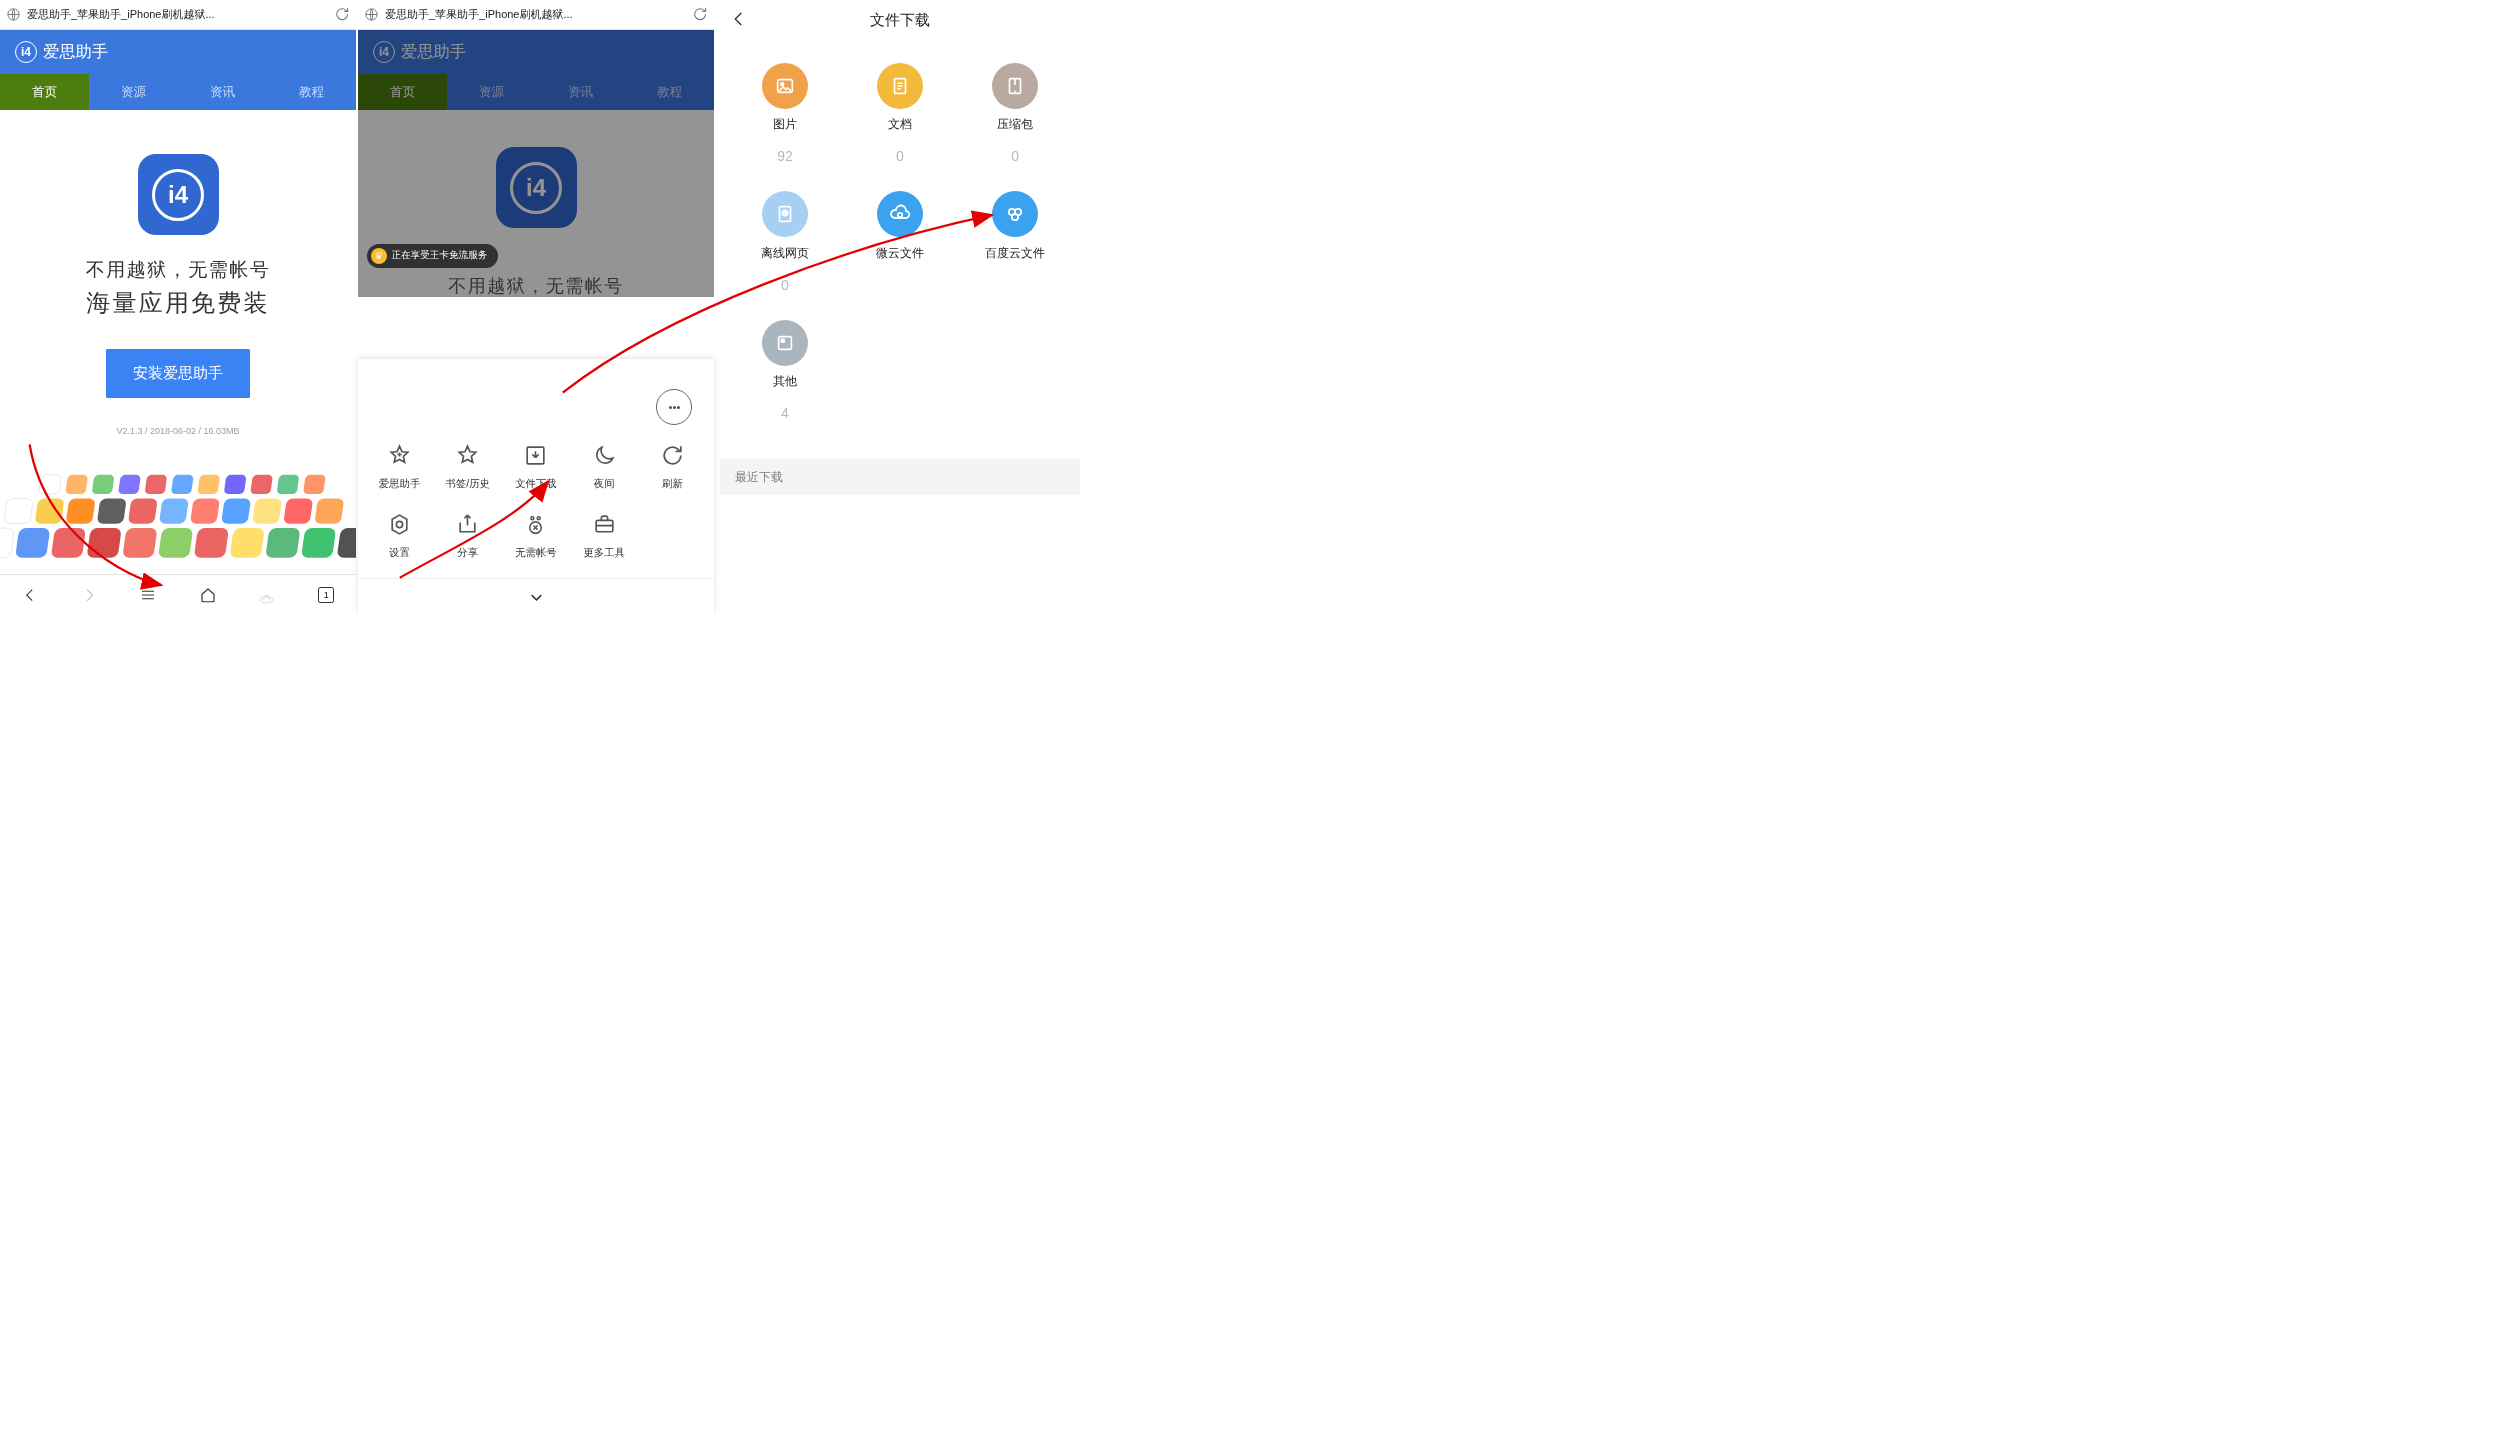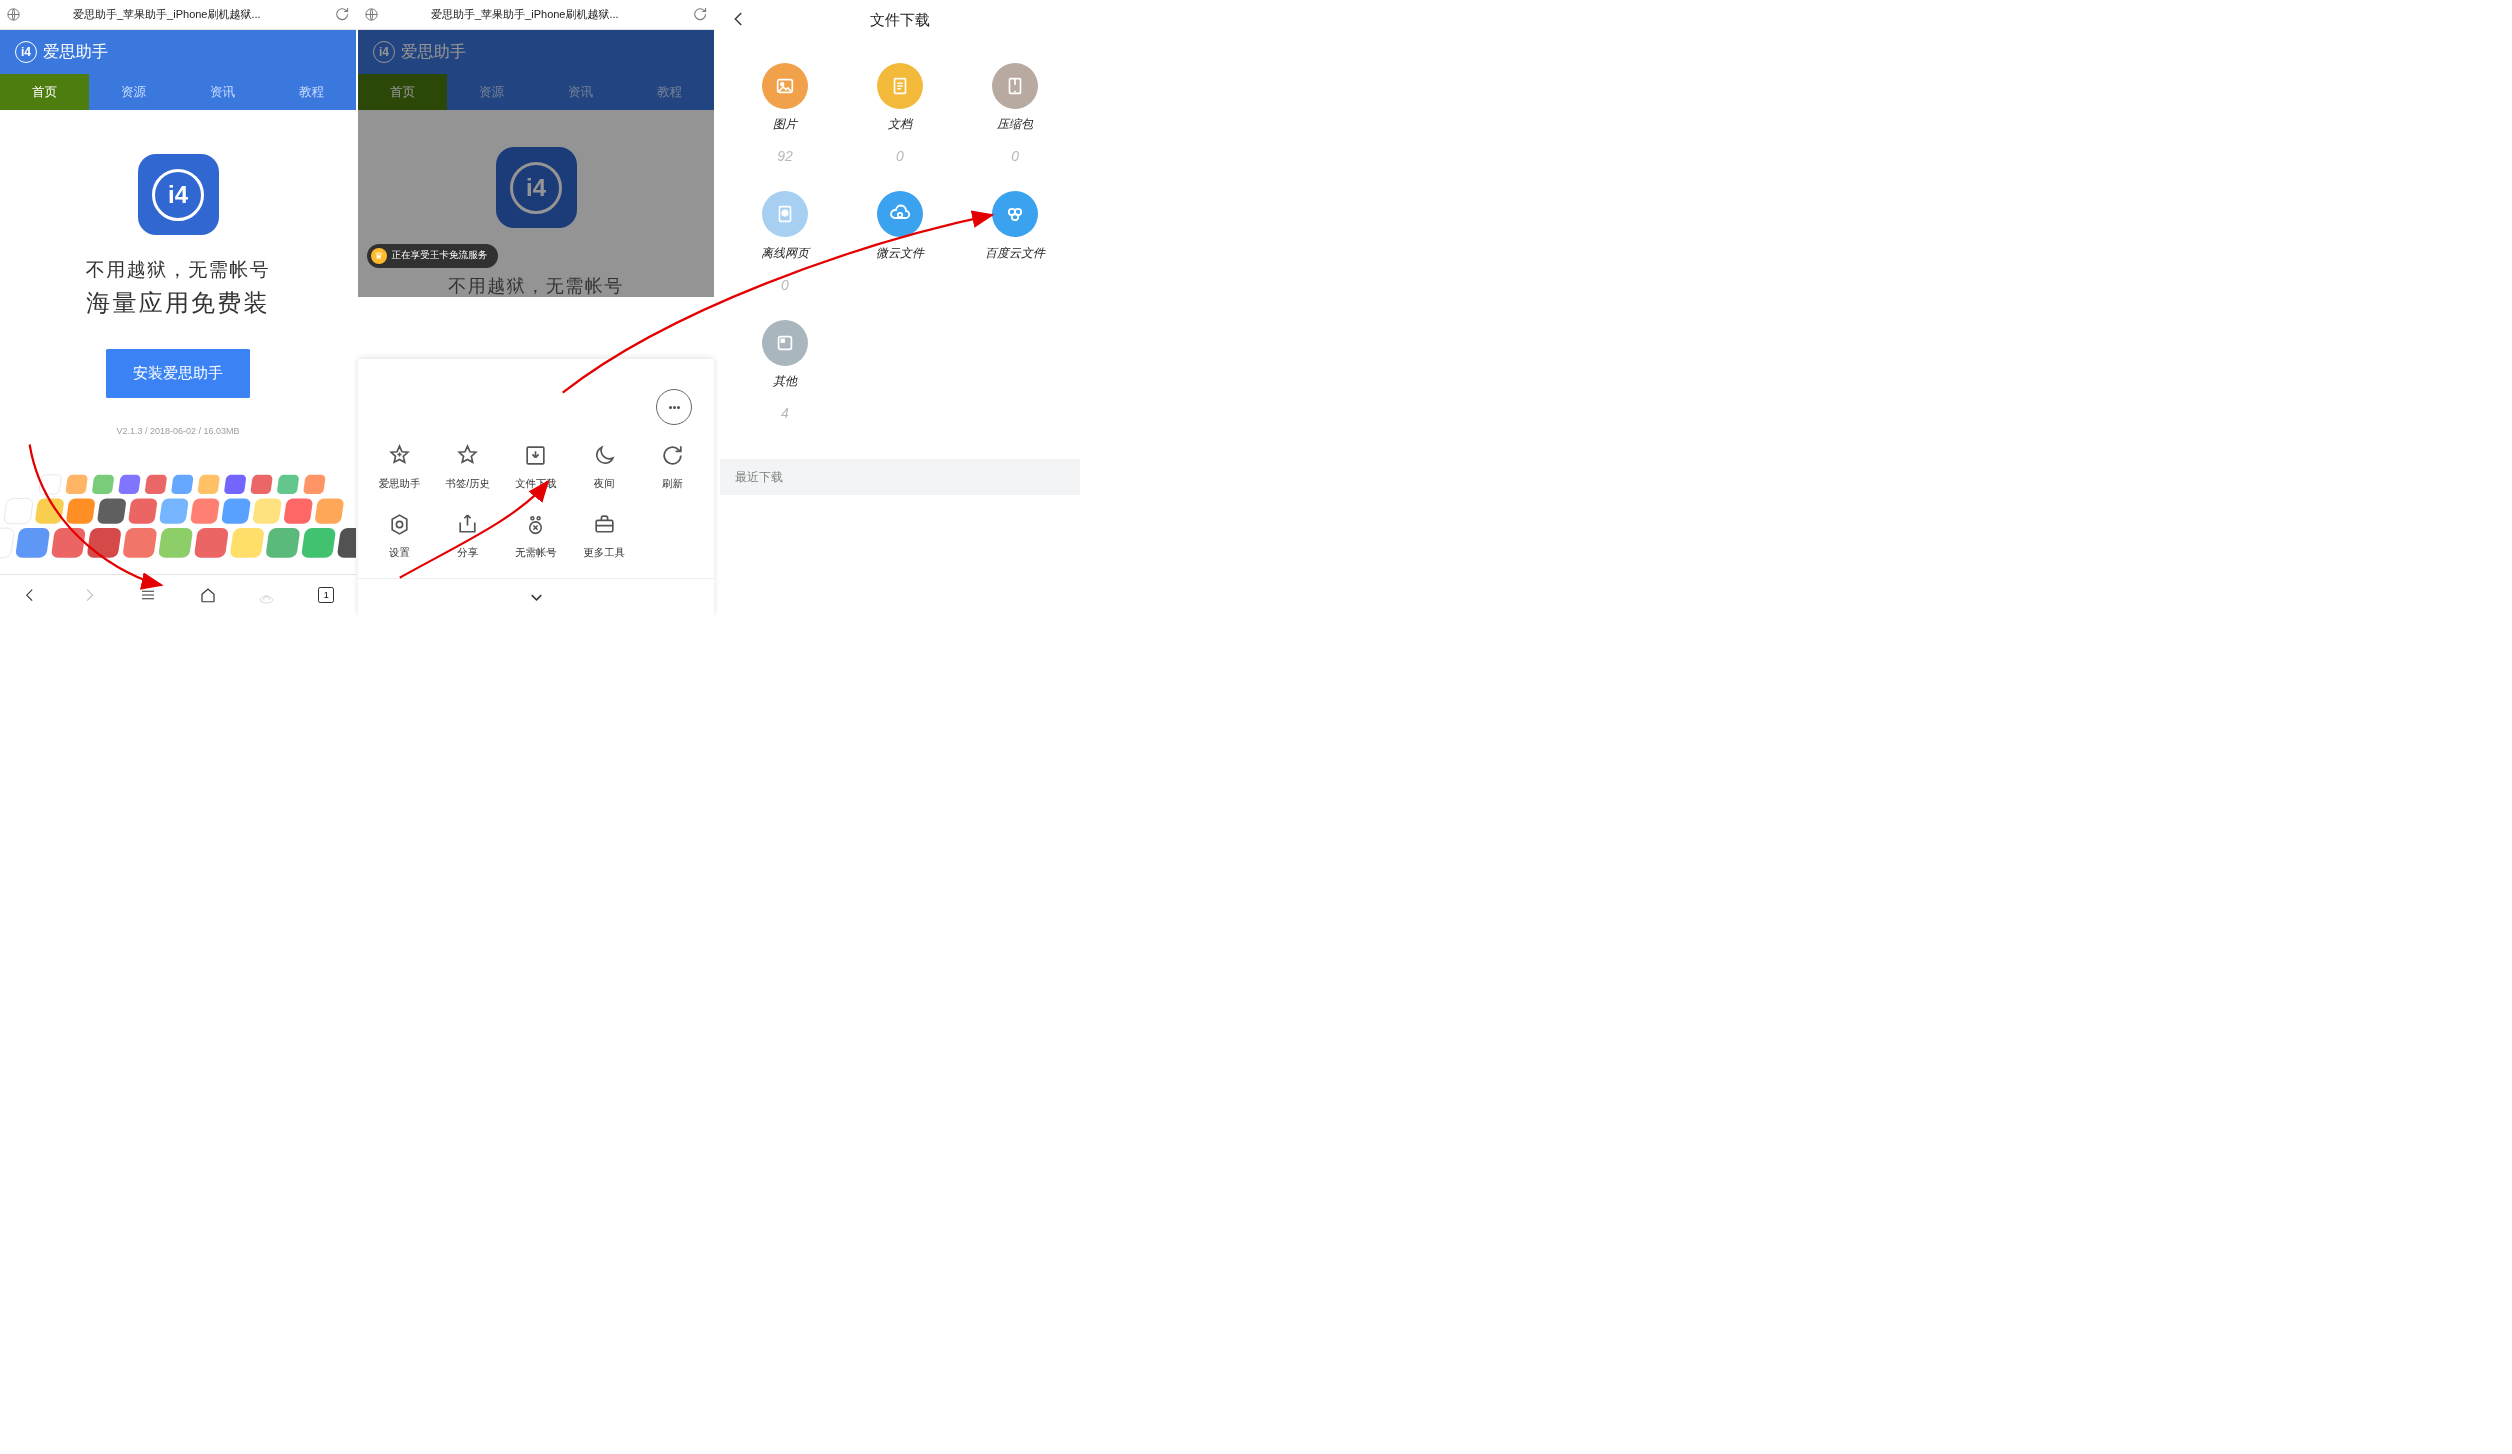--- a/index.html
+++ b/index.html
@@ -3,21 +3,21 @@
 <meta charset="utf-8">
 <style>
   * { margin: 0; padding: 0; box-sizing: border-box; }
   body { font-family: "PingFang SC", "Microsoft YaHei", sans-serif; background: #fff; width: 1081px; height: 615px; position: relative; overflow: hidden; }
   .panel { position: absolute; top: 0; height: 615px; background: #fff; }
   .panel1 { left: 0; width: 356px; }
   .panel2 { left: 358px; width: 356px; }
   .panel3 { left: 720px; width: 360px; }
 
   
-  .addrbar { height: 30px; display: flex; align-items: center; padding: 0 6px; border-bottom: 0.7px solid #e3e3e3; background: #fff; font-size: 11px; color: #222; gap: 46px; }
+  .addrbar { height: 30px; display: flex; align-items: center; padding: 0 6px; border-bottom: 0.7px solid #e3e3e3; background: #fff; font-size: 11px; color: #222; }
   .addrbar .globe { width: 15px; height: 15px; margin-right: 6px; }
   .addrbar .title { flex: 1; white-space: nowrap; overflow: hidden; text-overflow: ellipsis; }
   .addrbar .reload { width: 16.3px; height: 16.3px; margin-left: 4.4px; }
 
   
   .bluehead { background: #3b78de; color: #fff; }
   .bluehead .brand { display: flex; align-items: center; height: 44px; padding: 0 15px; font-size: 16.3px; }
   .brand-icon { width: 22px; height: 22px; border: 1.9px solid #fff; border-radius: 50%; display: flex; align-items: center; justify-content: center; margin-right: 6px; font-weight: 700; font-size: 12px; }
   .tabs { display: flex; height: 36px; }
   .tab { flex: 1; display: flex; align-items: center; justify-content: center; font-size: 12.6px; color: #c9dcff; cursor: pointer; }
@@ -58,21 +58,21 @@
   .menu-item.row2 { width: 20%; }
   .menu-icon { width: 31px; height: 31px; display: flex; align-items: center; justify-content: center; margin-bottom: 6px; color: #555; }
   .menu-label { font-size: 10.4px; color: #343434; }
   .sheet-footer { height: 37px; display:flex; align-items:center; justify-content:center; border-top: 0.7px solid #eee; cursor: pointer; }
 
   .truncated-headline { position: absolute; top: 274px; left: 0; right: 0; text-align:center; font-size:18px; color:#333; letter-spacing:1.5px; z-index:2; }
 
   
   .p3-head { height: 41px; display:flex; align-items:center; justify-content:center; position:relative; font-size: 15px; color:#222; }
   .p3-back { position:absolute; left:10.4px; top:10.4px; cursor:pointer; }
-  .cat-grid { display:flex; flex-wrap:wrap; padding: 22px 7.4px 7.4px; font-style: italic; }
+  .cat-grid { display:flex; flex-wrap:wrap; padding: 22px 7.4px 7.4px; }
   .cat-item { width: 33.333%; display:flex; flex-direction:column; align-items:center; margin-bottom: 27px; cursor:pointer; }
   .cat-icon { width: 46px; height: 46px; border-radius: 50%; display:flex; align-items:center; justify-content:center; color:#fff; }
   .cat-label { font-size: 12px; color:#222; margin-top: 7.4px; }
   .cat-count { font-size: 14px; color:#b8b8b8; margin-top: 15px; }
 
   .section-bar { background: #f3f4f5; height: 36px; line-height:36px; padding: 0 15px; color:#7d7d7d; font-size:12px; margin-top: 3px;}
   .p3-footer { position:absolute; bottom:0; left:0; right:0; height: 41px; border-top:0.7px solid #eee; line-height:41px; padding:0 15px; font-size:13.3px; color:#222; cursor:pointer; }
 
   
   .arrow-svg { position:absolute; pointer-events:none; z-index:50; }

